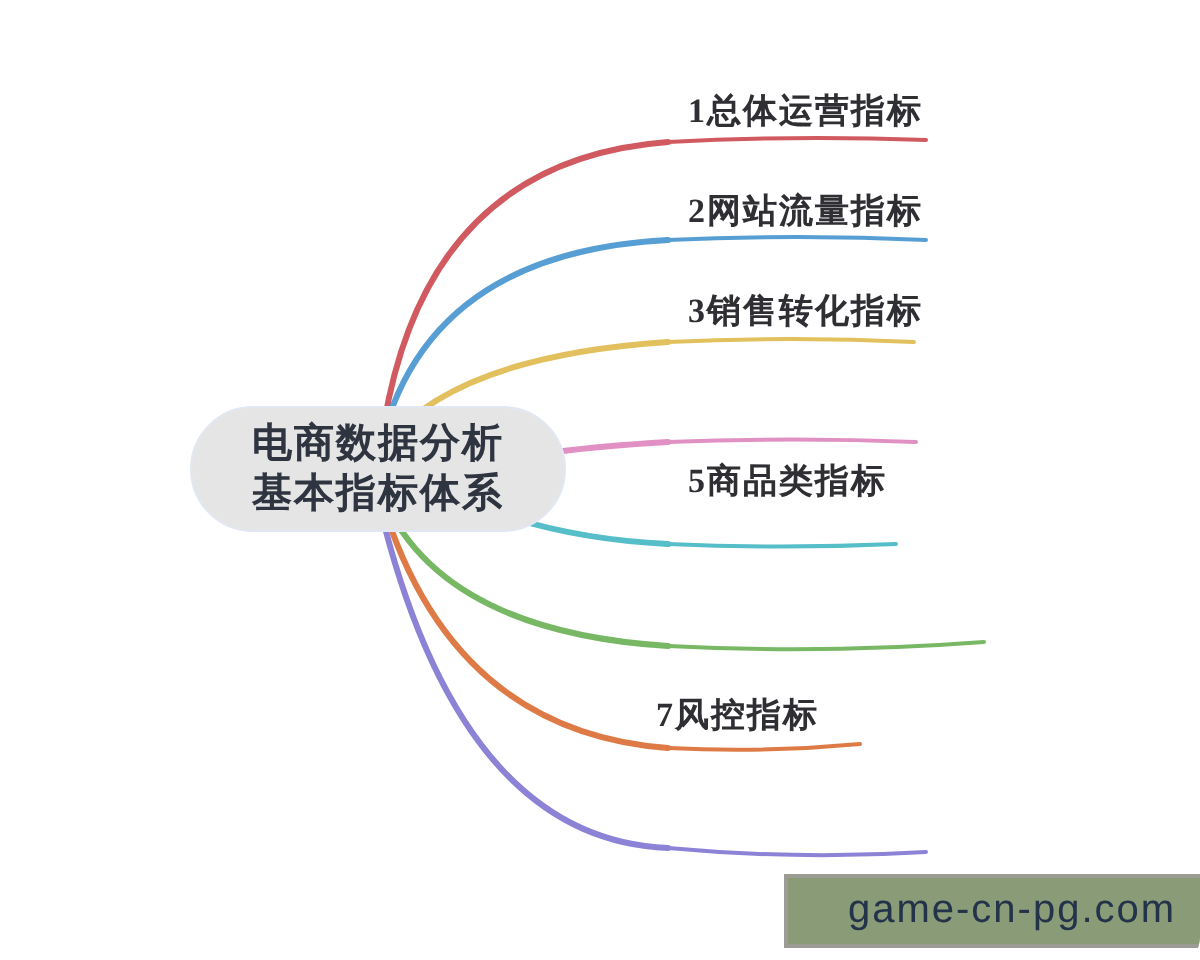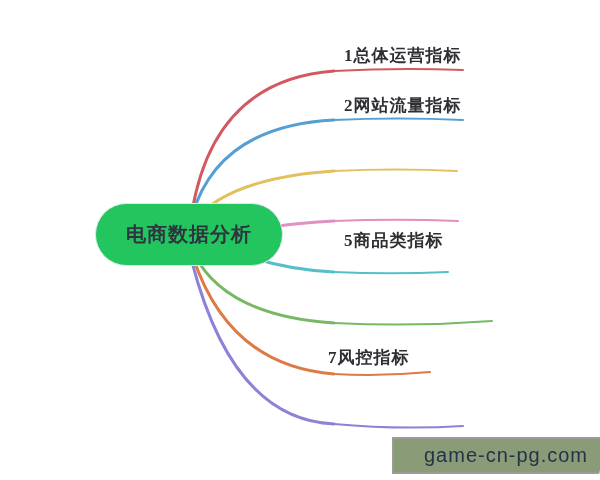--- a/index.html
+++ b/index.html
@@ -26,21 +26,21 @@
   .b3{left:344px;top:145px}
   .b4{left:344px;top:195px}
   .b5{left:344px;top:230px}
   .b6{left:344px;top:297px}
   .b7{left:328px;top:347px}
   .b8{left:344px;top:398px}
   .center-node{
     position:absolute;
     left:95px;top:203px;
     width:188px;height:63px;
-    background:#22c55e;
+    background:#e5e5e5;
     border:1px solid #e2e8f3;
     border-radius:32px;
     display:flex;
     flex-direction:column;
     align-items:center;
     justify-content:center;
     box-sizing:border-box;
   }
   .center-node .line{
     font-size:20px;
@@ -85,24 +85,26 @@
       <path d="M193,252 Q224,316 334,323" stroke="#78b865" stroke-width="3" fill="none" stroke-linecap="round"></path>
       <path d="M334,323 Q413,327 492,321" stroke="#78b865" stroke-width="2" fill="none" stroke-linecap="round"></path>
       <path d="M193,257 Q229,366 334,374" stroke="#dd7a45" stroke-width="3" fill="none" stroke-linecap="round"></path>
       <path d="M334,374 Q382,376.5 430,372" stroke="#dd7a45" stroke-width="2" fill="none" stroke-linecap="round"></path>
       <path d="M192,262 Q233,420 334,424" stroke="#8c82d6" stroke-width="3" fill="none" stroke-linecap="round"></path>
       <path d="M334,424 Q399,430 463,426" stroke="#8c82d6" stroke-width="2" fill="none" stroke-linecap="round"></path>
     </svg>
 
   <div class="branch-label b1">1总体运营指标</div>
   <div class="branch-label b2">2网站流量指标</div>
+  <div class="branch-label b3">3销售转化指标</div>
   <div class="branch-label b5">5商品类指标</div>
   <div class="branch-label b7">7风控指标</div>
 
   <div class="center-node">
     <div class="line">电商数据分析</div>
+    <div class="line">基本指标体系</div>
   </div>
 
   <div class="watermark">
     <span>game-cn-pg.com</span>
   </div>
 
 </div>
 
 </body></html>

